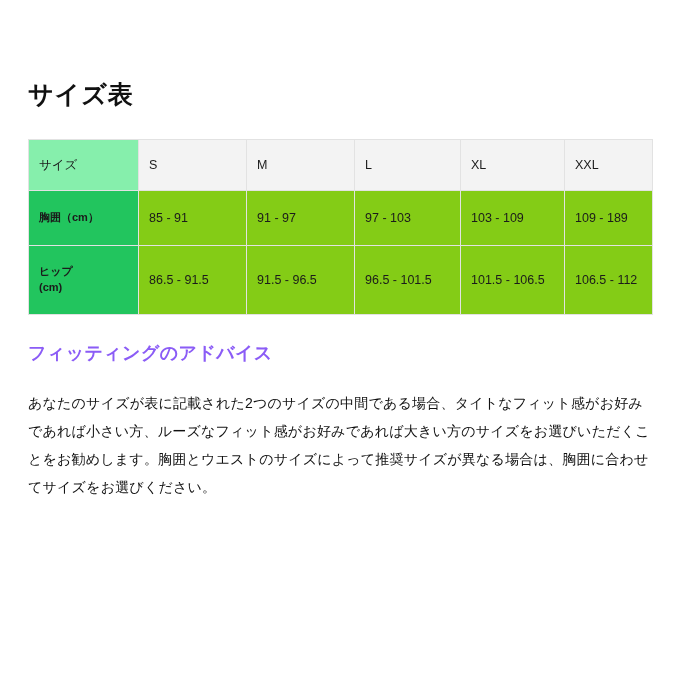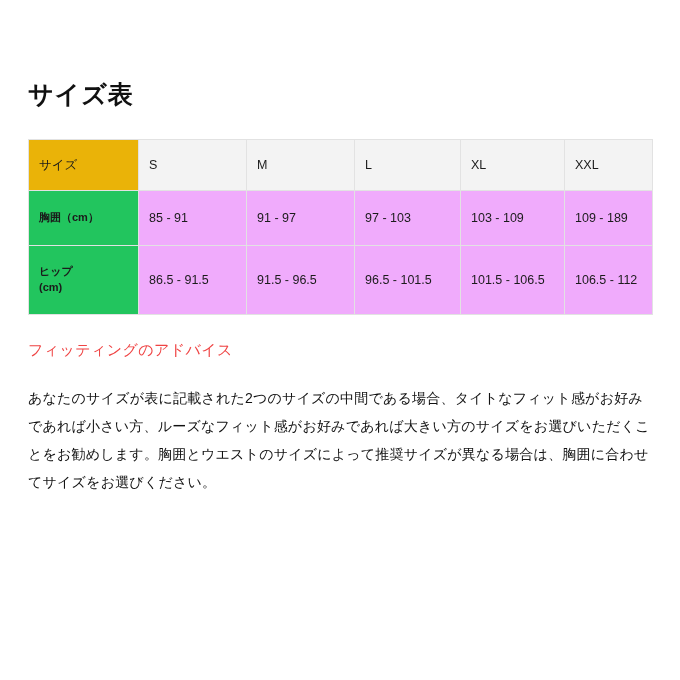--- a/index.html
+++ b/index.html
@@ -55,45 +55,45 @@
     font-weight: normal;
     color: #1b1b1b;
   }
   tr.header-row td {
     background: #f3f3f3;
     height: 50px;
     font-size: 12.5px;
     font-weight: normal;
   }
   tr.header-row td.rowhead {
-    background: #eab308;
+    background: #86efac;
   }
   tr.body-row td {
     height: 54px;
-    background: #f0abfc;
+    background: #84cc16;
   }
   tr.body-row td.rowhead {
     background: #22c55e;
     font-weight: bold;
     font-size: 11px;
     line-height: 1.45;
   }
   tr.tall td {
     height: 68px;
   }
   td.rowhead .rh-line2 {
     display: block;
   }
   .advice-title {
     margin: 0;
     padding-top: 26px;
-    font-size: 15px;
-    font-weight: normal;
+    font-size: 18px;
+    font-weight: bold;
     letter-spacing: 0.4px;
-    color: #ef4444;
+    color: #8b5cf6;
   }
   .advice-body {
     margin: 0;
     padding-top: 24px;
     font-size: 14px;
     line-height: 2.0;
     letter-spacing: 0.2px;
     color: #111111;
     width: 628px;
   }

